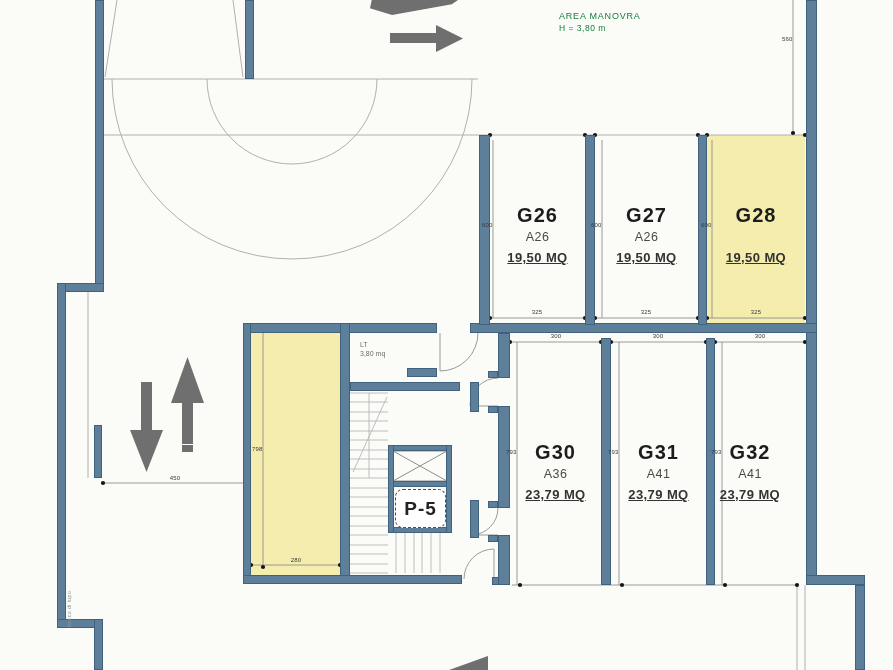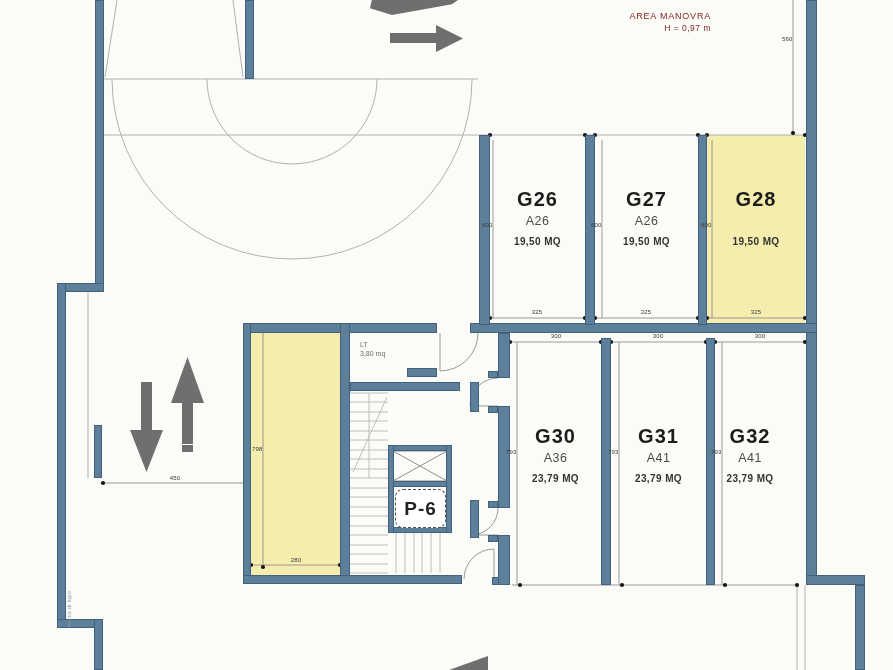--- a/index.html
+++ b/index.html
@@ -2,38 +2,38 @@
 <html><head>
 <meta charset="utf-8">
 <style>
   html,body{margin:0;padding:0;background:#e9e9e9;}
   #plan{position:relative;width:893px;height:670px;background:#fbfbf8;overflow:hidden;
         font-family:"Liberation Sans", sans-serif;}
   #plan *{box-sizing:border-box;}
   .wall{position:absolute;background:#5e7f99;border:1px solid #41627f;z-index:30;}
   .fill{position:absolute;z-index:10;}
   svg.lines{position:absolute;left:0;top:0;z-index:20;}
-  .gtext{position:absolute;z-index:40;text-align:center;color:#1b1b1b;}
+  .gtext{position:absolute;z-index:40;text-align:center;color:#1b1b1b;margin-top:16px;}
   .gid{font-size:20px;line-height:22px;height:22px;font-weight:600;letter-spacing:1px;color:#1c1c1c;}
   .gtype{font-size:12.5px;line-height:22px;height:22px;font-weight:500;color:#4a4a4a;letter-spacing:.5px;}
-  .garea{font-size:10px;line-height:10px;margin-top:5px;font-weight:600;color:#333;letter-spacing:.4px;}
+  .garea{font-size:13px;line-height:10px;margin-top:5px;font-weight:600;color:#333;letter-spacing:.4px;text-decoration:underline;}
   .row-top .gid{margin-top:53px;}
   .row-bot .gid{margin-top:83px;}
   .g29v .gid{margin-top:91px;}
   .dim{position:absolute;z-index:45;font-size:6px;line-height:7px;color:#3a3a3a;letter-spacing:.2px;}
   .dim.c{transform:translateX(-50%);}
   .arrow{position:absolute;background:#6f6f6f;z-index:35;}
   .pbox{position:absolute;left:395px;top:489px;width:51px;height:39px;background:#fff;
         border:1.6px dashed #4e4e4e;border-radius:8px;z-index:34;
         display:flex;align-items:center;justify-content:center;
         font-size:19px;font-weight:700;letter-spacing:1px;color:#242424;}
   .lt{position:absolute;left:360px;top:340px;z-index:40;color:#6d6d6d;font-size:7px;line-height:9px;}
   .rot{position:absolute;left:66px;top:627px;width:60px;transform:rotate(-90deg);
        transform-origin:0 0;font-size:5.5px;color:#8d99a5;z-index:40;letter-spacing:.3px;}
-  .amv{position:absolute;left:559px;top:10px;width:152px;text-align:right;z-index:40;color:#7f1d1d;}
+  .amv{position:absolute;left:559px;top:10px;width:152px;text-align:left;z-index:40;color:#15803d;}
   .amv .t1{font-size:9px;letter-spacing:.8px;line-height:12px;}
   .amv .t2{font-size:8.5px;letter-spacing:.5px;line-height:12px;}
   .shaftnotch{position:absolute;background:#fbfbf8;z-index:36;}
 </style>
 </head>
 <body>
 
 <div id="plan">
 
   <div class="fill" style="left:707px;top:135px;width:98px;height:190px;background:#f4edae;"></div>
@@ -156,21 +156,21 @@
   <div class="wall" style="left:601px;top:338px;width:10px;height:247px;"></div>
   <div class="wall" style="left:706px;top:338px;width:9px;height:247px;"></div>
 
   <div class="wall" style="left:388px;top:445px;width:6px;height:88px;"></div>
   <div class="wall" style="left:446px;top:445px;width:6px;height:88px;"></div>
   <div class="wall" style="left:393px;top:445px;width:54px;height:6px;"></div>
   <div class="wall" style="left:393px;top:481px;width:54px;height:6px;"></div>
   <div class="wall" style="left:393px;top:527px;width:54px;height:6px;"></div>
 
   <div class="pbox">
-    <span>P-6</span>
+    <span>P-5</span>
   </div>
 
   <div class="arrow" style="left:370px;top:0;width:88px;height:15px;clip-path:polygon(2% 0,100% 0,93% 28%,25% 100%,0 55%);"></div>
   <div class="arrow" style="left:390px;top:33px;width:48px;height:10px;"></div>
   <div class="arrow" style="left:436px;top:25px;width:27px;height:27px;clip-path:polygon(0 0,100% 50%,0 100%);"></div>
   <div class="arrow" style="left:141px;top:382px;width:11px;height:50px;"></div>
   <div class="arrow" style="left:130px;top:430px;width:33px;height:42px;clip-path:polygon(0 0,100% 0,50% 100%);"></div>
   <div class="arrow" style="left:171px;top:357px;width:33px;height:46px;clip-path:polygon(50% 0,100% 100%,0 100%);"></div>
   <div class="arrow" style="left:182px;top:402px;width:11px;height:50px;"></div>
   <div class="shaftnotch" style="left:182px;top:444px;width:11px;height:1px;"></div>
@@ -202,21 +202,21 @@
     <div class="garea">23,79 MQ</div>
   </div>
   <div class="gtext row-bot" style="left:715px;top:342px;width:70px;">
     <div class="gid">G32</div>
     <div class="gtype">A41</div>
     <div class="garea">23,79 MQ</div>
   </div>
 
   <div class="amv">
     <div class="t1">AREA MANOVRA</div>
-    <div class="t2">H = 0,97 m</div>
+    <div class="t2">H = 3,80 m</div>
   </div>
 
   <div class="lt">
     <div>LT</div>
     <div>3,80 mq</div>
   </div>
 
   <div class="rot">bocca di lupo</div>
 
   <div class="dim" style="left:782px;top:36px;">560</div>

